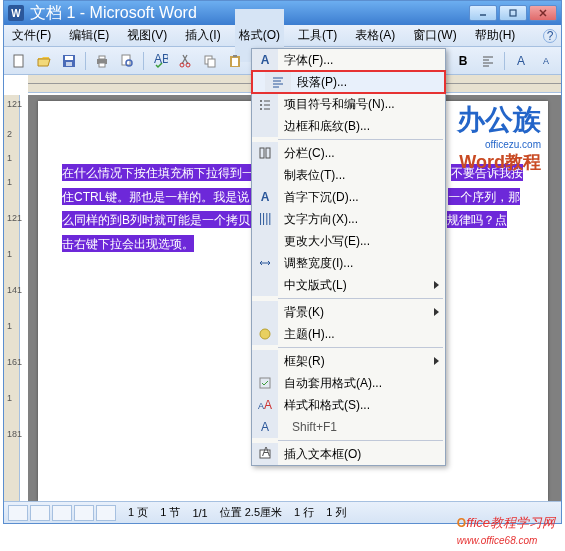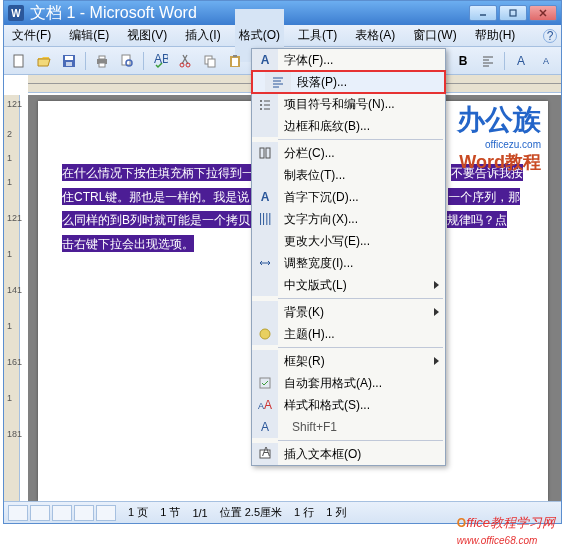--- a/index.html
+++ b/index.html
@@ -25,21 +25,21 @@
 .tool-btn svg { width: 16px; height: 16px; }
 .tool-right { margin-left: auto; display: flex; gap: 3px; align-items: center; }
 
 .ruler-h { height: 18px; background: #e7e1d0; border-bottom: 1px solid #a6c0e0; position: relative; margin-left: 24px; }
 .ruler-h::before { content:""; position:absolute; left:0; right:0; top:8px; height:1px; background:#999; }
 .ruler-v { width: 16px; background: #e7e1d0; border-right: 1px solid #a6c0e0; position: absolute; left: 0; top: 94px; bottom: 22px; }
 .ruler-v .tick { position:absolute; font-size:9px; left:3px; color:#555; transform: rotate(0deg); }
 
 .doc-area { position: absolute; left: 24px; right: 0; top: 94px; bottom: 22px; background: #808080; overflow: hidden; }
 .page { background: #fff; margin: 6px 0 0 10px; width: 510px; height: 400px; padding: 60px 24px 20px 24px; position: relative; box-shadow: 0 0 3px rgba(0,0,0,.4); }
-.selected-text { background: #4c1d95; color: #fff; padding: 1px 0; line-height: 1.8; font-size: 13px; }
+.selected-text { background: #6d28d9; color: #fff; padding: 1px 0; line-height: 1.8; font-size: 13px; }
 
 .statusbar { height: 22px; background: linear-gradient(#e8f0fb,#d6e4f5); border-top: 1px solid #a6c0e0; position: absolute; bottom: 0; left: 0; right: 0; display: flex; align-items: center; padding: 0 4px; gap: 2px; }
 .statusbar .sb-view-btn { width: 20px; height: 16px; border: 1px solid #a6c0e0; background: #f2f6fc; cursor: pointer; }
 .statusbar .sb-text { margin-left: 10px; font-size: 11px; }
 
 
 .dropdown { position: absolute; top: 47px; left: 247px; width: 195px; background: #f7f7f4; border: 1px solid #92a5bd; box-shadow: 2px 2px 5px rgba(0,0,0,.3); z-index: 100; }
 .dd-item { display: flex; align-items: center; height: 22px; padding: 0 6px 0 0; cursor: pointer; }
 .dd-icon-col { width: 26px; height: 22px; background: #e3e9f2; display: flex; align-items: center; justify-content: center; margin-right: 6px; }
 .dd-icon-col svg { width: 14px; height: 14px; }

